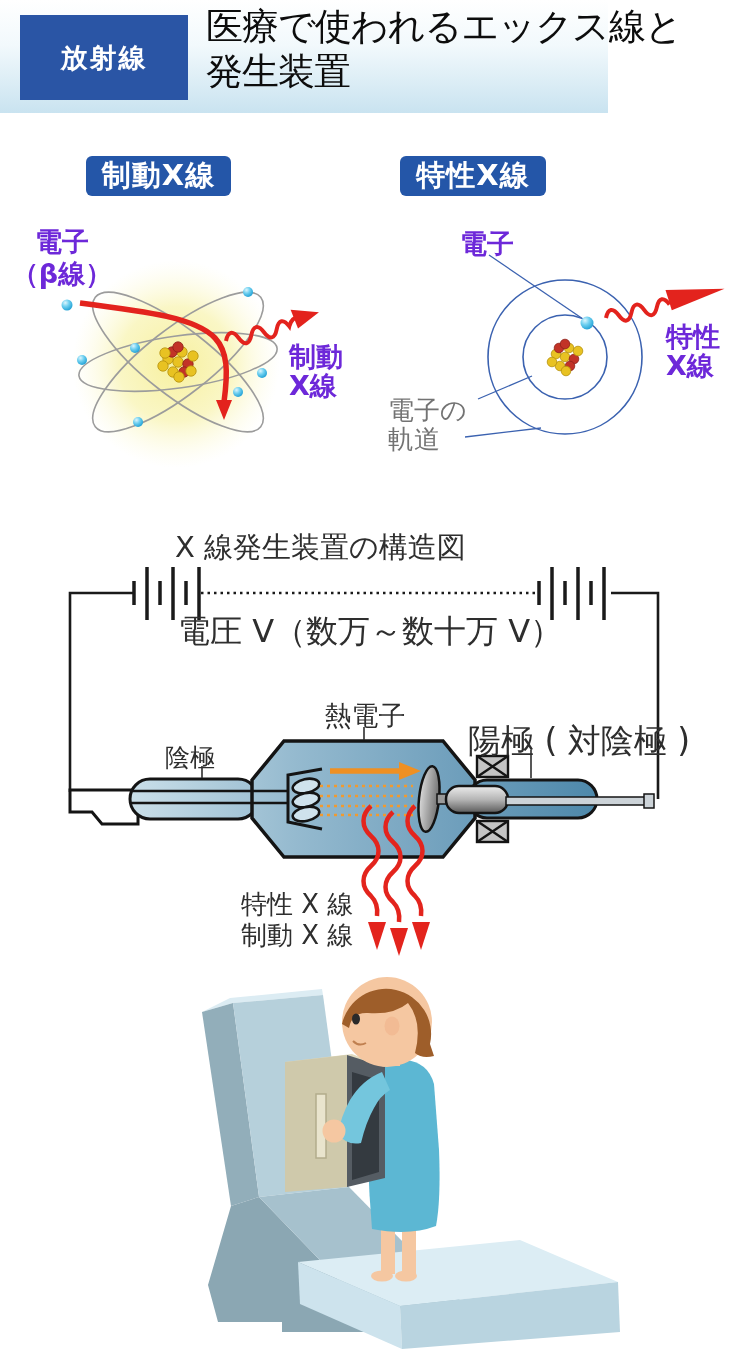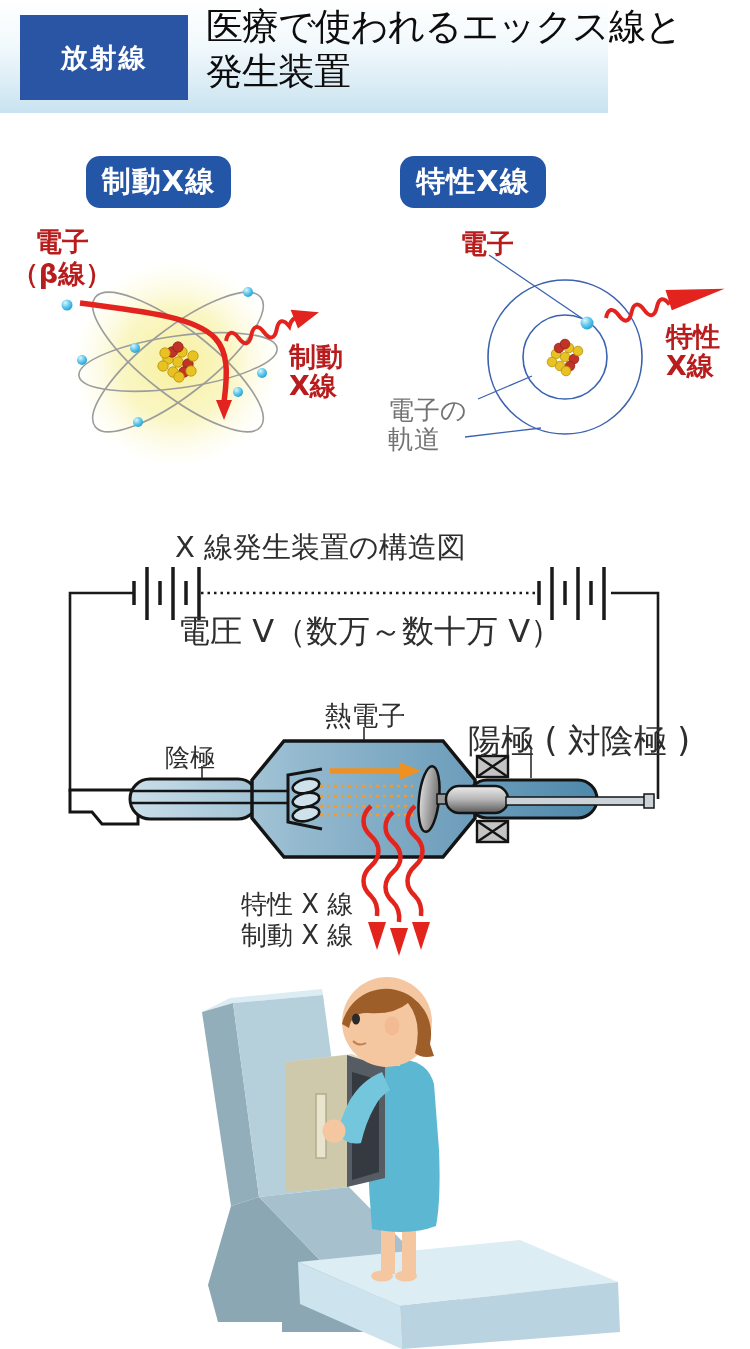--- a/index.html
+++ b/index.html
@@ -7,27 +7,27 @@
         font-family:"DejaVu Sans",sans-serif;}
   
   .header{position:absolute;left:0;top:0;width:608px;height:113px;
           background:linear-gradient(#ffffff 0%,#f2f9fc 40%,#c9e3f0 100%);}
   .badge{position:absolute;left:20px;top:15px;width:168px;height:85px;background:#2a55a5;
          display:flex;align-items:center;justify-content:center;color:#fff;
          font-size:27px;font-weight:700;letter-spacing:2px;}
   .title{position:absolute;left:206px;top:4px;color:#0d0d0d;font-size:37px;font-weight:400;
          line-height:45px;letter-spacing:-1px;white-space:nowrap;}
   
-  .pill{position:absolute;top:156px;height:52px;background:#2456a8;border-radius:14px;
+  .pill{position:absolute;top:156px;height:40px;background:#2456a8;border-radius:6px;
         display:flex;align-items:center;justify-content:center;color:#fff;
         font-size:29px;font-weight:700;letter-spacing:1px;}
   .pill1{left:86px;width:145px;}
   .pill2{left:400px;width:146px;}
   
-  .lbl{position:absolute;color:#b91c1c;white-space:nowrap;}
+  .lbl{position:absolute;color:#6d28d9;white-space:nowrap;}
   .bold{font-weight:700;}
   .l-electron-beta{left:6px;top:226px;width:112px;text-align:center;font-size:27px;line-height:32px;}
   .l-brems{left:289px;top:342px;font-size:27px;line-height:29px;}
   .l-electron-r{left:460px;top:226px;font-size:27px;}
   .l-char{left:666px;top:322px;font-size:27px;line-height:29px;}
   .l-orbit{left:388px;top:396px;font-size:26px;line-height:29px;color:#737373;}
   .l-gen{color:#2e2e2e;font-weight:400;}
   .l-gen-title{left:175px;top:528px;width:360px;font-size:29px;}
   .l-volt{left:178px;top:610px;width:360px;text-align:center;font-size:32px;}
   .l-cathode{left:148px;top:741px;width:84px;text-align:center;font-size:25px;}

